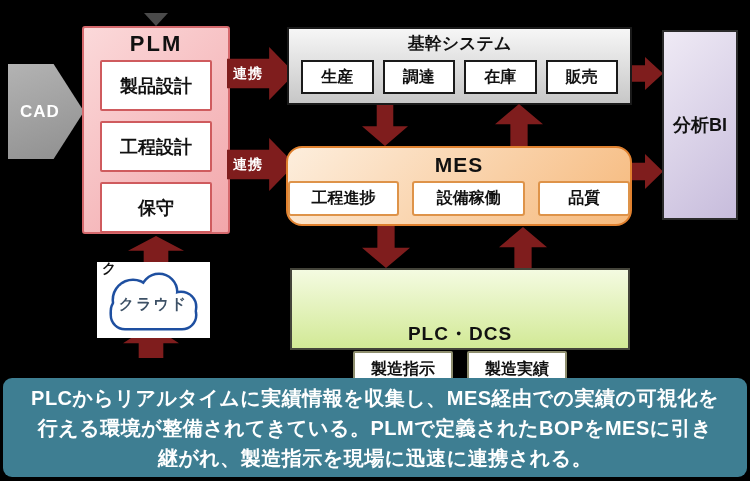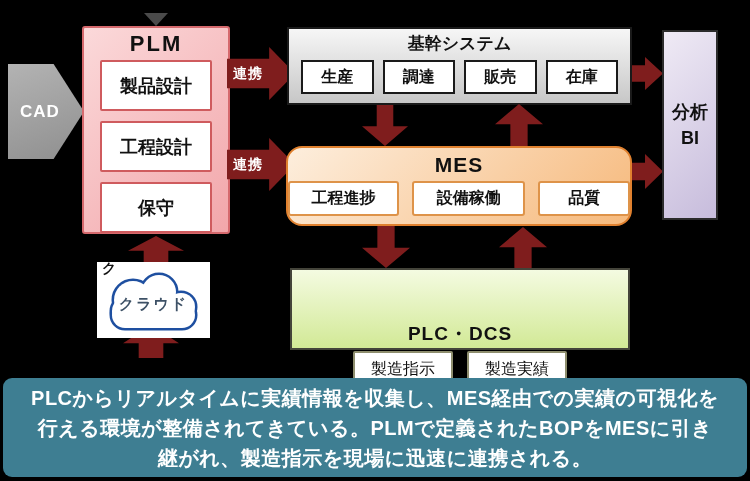--- a/index.html
+++ b/index.html
@@ -71,28 +71,28 @@
   .plc{
     left:290px;top:268px;width:340px;height:82px;
     background:linear-gradient(180deg,#f4fbe1,#d2e996);
     border:2px solid #44443a;
   }
   .plc .panel-title{font-size:19px;line-height:34px;letter-spacing:1px;margin-top:47px;}
   .plc-items{display:flex;gap:14px;justify-content:center;}
   .plc-item{
     width:96px;height:32px;background:#fff;border:2px solid #8e8e6e;border-radius:2px;
     display:flex;align-items:center;justify-content:center;
-    font-size:16px;font-weight:normal;color:#111;
+    font-size:16px;font-weight:bold;color:#111;
   }
 
   .bi{
-    left:662px;top:30px;width:56px;height:190px;
+    left:662px;top:30px;width:76px;height:190px;
     background:linear-gradient(135deg,#efeaf5,#c7bcdc);
     border:2px solid #2b2b2b;
-    display:flex;flex-direction:column;align-items:center;justify-content:center;
+    display:flex;flex-direction:row;align-items:center;justify-content:center;
     font-size:18px;font-weight:bold;color:#111;line-height:26px;
   }
 
   
   .arrow{position:absolute;background:#7f1d1d;filter:drop-shadow(0 0 1px rgba(0,0,0,.6));}
   .arr-down{clip-path:polygon(32% 0,68% 0,68% 52%,100% 52%,50% 100%,0 52%,32% 52%);}
   .arr-up{clip-path:polygon(50% 0,100% 48%,68% 48%,68% 100%,32% 100%,32% 48%,0 48%);}
   .arr-up-stub{clip-path:polygon(50% 0,100% 55%,72% 55%,72% 100%,28% 100%,28% 55%,0 55%);}
   .arr-right-stub{clip-path:polygon(0 25%,42% 25%,42% 0,100% 50%,42% 100%,42% 75%,0 75%);}
   .link-arrow{
@@ -146,22 +146,22 @@
   </div>
   <div class="abs arrow link-arrow" style="left:227px;top:138px;width:68px;height:53px;">
     <span>連携</span>
   </div>
 
   <div class="abs erp">
     <div class="panel-title">基幹システム</div>
     <div class="erp-items">
       <div class="erp-item">生産</div>
       <div class="erp-item">調達</div>
+      <div class="erp-item">在庫</div>
       <div class="erp-item">販売</div>
-      <div class="erp-item">在庫</div>
     </div>
   </div>
 
   <div class="abs arrow arr-down" style="left:362px;top:105px;width:46px;height:41px;"></div>
   <div class="abs arrow arr-up" style="left:495px;top:104px;width:48px;height:42px;"></div>
 
   <div class="abs mes">
     <div class="panel-title">MES</div>
     <div class="mes-items">
       <div class="mes-item w1">工程進捗</div>

